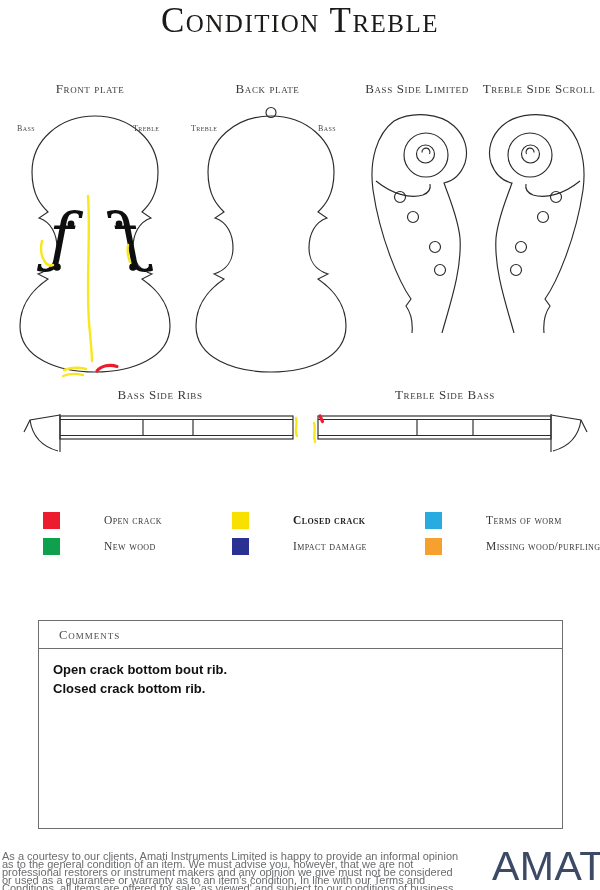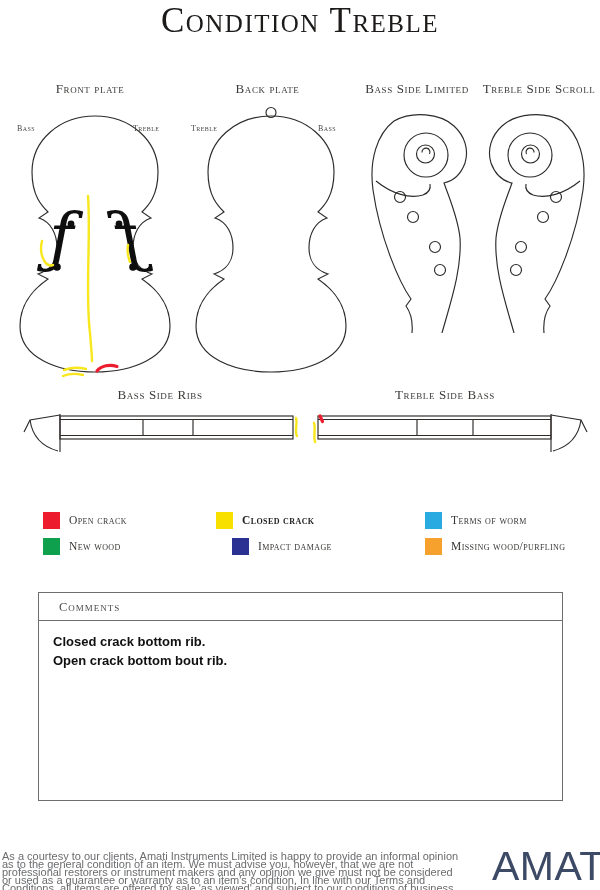--- a/index.html
+++ b/index.html
@@ -12,26 +12,26 @@
   .sec-h{font-variant:small-caps;font-size:13px;letter-spacing:.6px;color:#3c3a38;
       text-align:center;height:16px;}
   .corner-label{font-variant:small-caps;font-size:8px;letter-spacing:.4px;color:#4a4846;}
   
   svg path,svg circle,svg rect,svg line{fill:none;stroke:#2d2b29;stroke-width:1.15;}
   .fhole-glyph{fill:#0e0e0e;stroke:none;font-family:"DejaVu Serif",serif;font-style:italic;font-size:66px;}
   .eye{fill:#0e0e0e;stroke:none;}
   .mark{fill:none;stroke-width:2.4;stroke-linecap:round;}
   .mark-thick{stroke-width:3.2;}
   
-  .legend-item{position:absolute;display:flex;align-items:center;height:18px;}
+  .legend-item{position:absolute;display:flex;align-items:center;height:18px;gap:35px;}
   .swatch{width:17px;height:17px;margin-right:9px;flex:0 0 auto;}
   .legend-label{font-variant:small-caps;font-size:11.5px;letter-spacing:.4px;color:#393735;white-space:nowrap;}
   .legend-label.bold{font-weight:bold;color:#222;}
   
-  .comments-box{left:38px;top:592px;width:523px;height:207px;border:1px solid #6e6e6e;background:#fff;}
+  .comments-box{left:38px;top:620px;width:523px;height:207px;border:1px solid #6e6e6e;background:#fff;}
   .comments-head{height:27px;border-bottom:1px solid #6e6e6e;line-height:28px;padding-left:20px;
       font-variant:small-caps;font-size:12.5px;letter-spacing:1px;color:#4c4a48;}
   .comments-body{padding:11px 14px;font-family:"Liberation Sans",sans-serif;font-weight:bold;
       font-size:13px;line-height:19px;color:#101010;}
   .comments-body p{margin:0;}
   
   .disclaimer{left:2px;top:852px;width:462px;font-family:"Liberation Sans",sans-serif;
       font-size:11px;line-height:8px;color:#6b6c6e;}
   .logo{left:492px;top:843px;font-family:"Liberation Sans",sans-serif;font-weight:100;
       font-size:41px;letter-spacing:0.5px;white-space:nowrap;}
@@ -135,21 +135,21 @@
     <line x1="163" y1="16.5" x2="163" y2="32.5"></line>
   </g>
   <path class="mark mark-thick" d="M10,13 L12.5,18.5" style="stroke: rgb(236, 28, 46);"></path>
   <path class="mark" d="M4,20 C6,26 3,32 5,39" style="stroke: rgb(248, 231, 28);"></path>
 </svg>
 
 <div class="legend-item" style="left:43px;top:511px">
   <span class="swatch" style="background: rgb(236, 28, 46);"></span>
   <span class="legend-label">Open crack</span>
 </div>
-<div class="legend-item" style="left:216px;top:511px">
+<div class="legend-item" style="left:232px;top:511px">
   <span class="swatch" style="background: rgb(248, 225, 0);"></span>
   <span class="legend-label bold">Closed crack</span>
 </div>
 <div class="legend-item" style="left:425px;top:511px">
   <span class="swatch" style="background: rgb(41, 171, 226);"></span>
   <span class="legend-label">Terms of worm</span>
 </div>
 <div class="legend-item" style="left:43px;top:537px">
   <span class="swatch" style="background: rgb(15, 160, 78);"></span>
   <span class="legend-label">New wood</span>
@@ -159,19 +159,19 @@
   <span class="legend-label">Impact damage</span>
 </div>
 <div class="legend-item" style="left:425px;top:537px">
   <span class="swatch" style="background: rgb(246, 160, 45);"></span>
   <span class="legend-label">Missing wood/purfling</span>
 </div>
 
 <div class="abs comments-box">
   <div class="comments-head">Comments</div>
   <div class="comments-body">
+    <p>Open crack bottom bout rib.</p>
     <p>Closed crack bottom rib.</p>
-    <p>Open crack bottom bout rib.</p>
   </div>
 </div>
 
 <div class="abs disclaimer">As a courtesy to our clients, Amati Instruments Limited is happy to provide an informal opinion as to the general condition of an item. We must advise you, however, that we are not professional restorers or instrument makers and any opinion we give must not be considered or used as a guarantee or warranty as to an item's condition. In line with our Terms and Conditions, all items are offered for sale 'as viewed' and subject to our conditions of business for buyers which are set out in our Terms and Conditions. © Amati Instruments Limited 2017</div>
 <div class="abs logo" style="color: rgb(61, 74, 102);">AMATI</div>
 
 </body></html>

